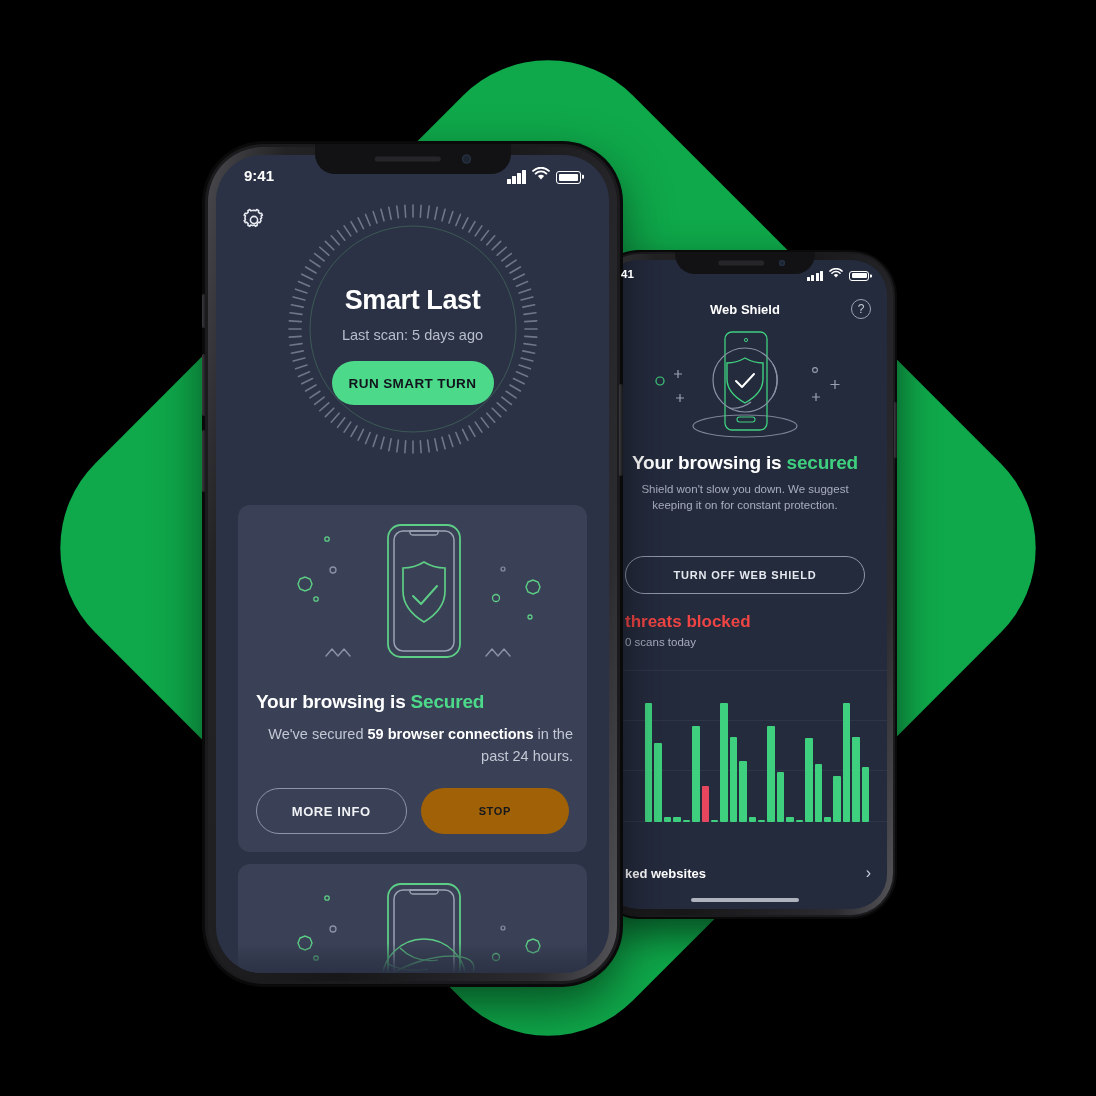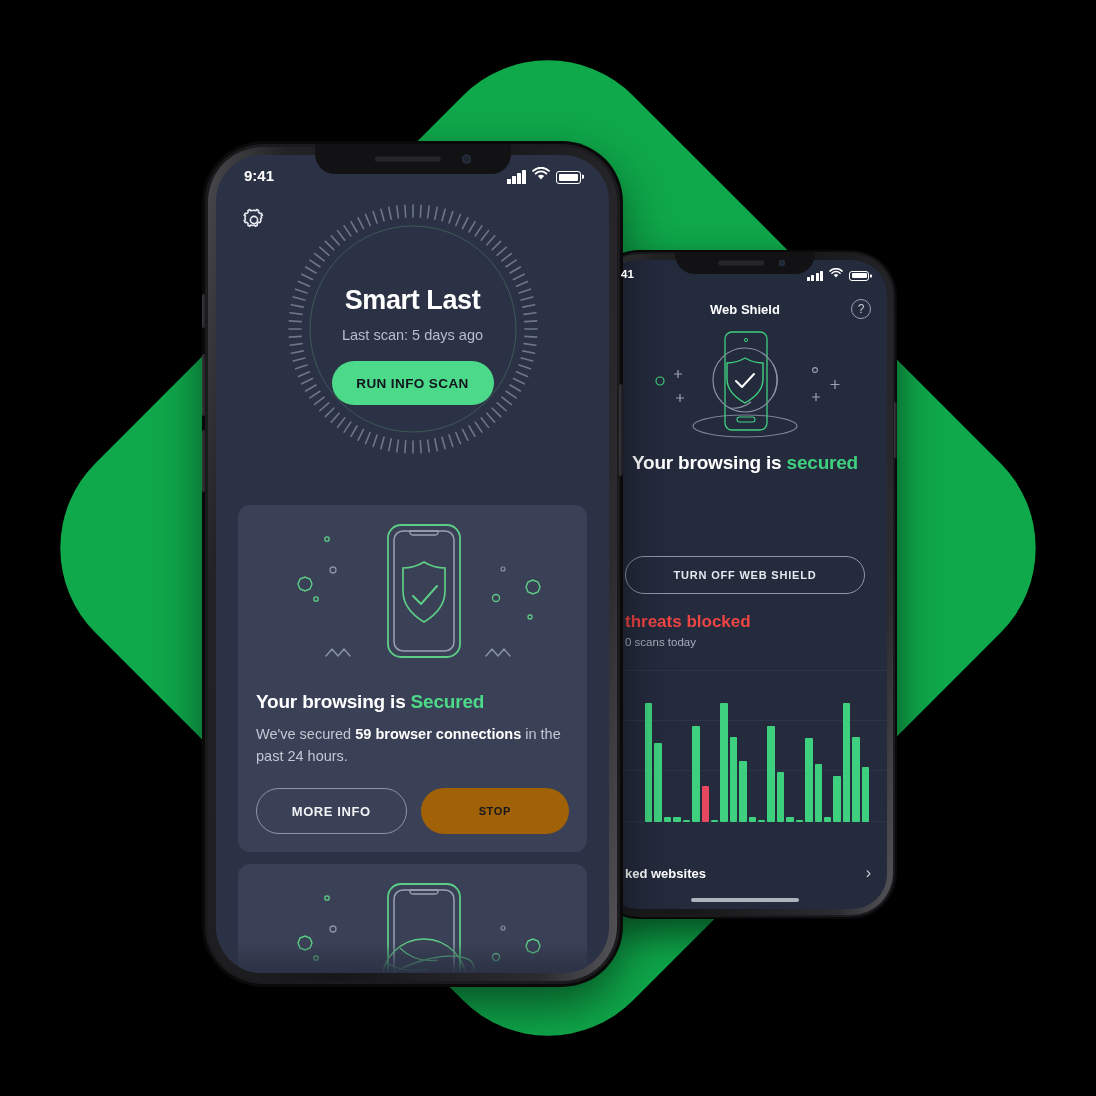--- a/index.html
+++ b/index.html
@@ -193,21 +193,21 @@
   #card-next { top: 709px; height: 112px; }
 
   .card-illu { position: absolute; left: 0; right: 0; top: 12px; height: 148px; }
   .card-head {
     position: absolute; left: 18px; right: 18px; top: 186px;
     color: #ffffff; font-size: 19px; font-weight: bold; letter-spacing: -.2px;
   }
   .card-head .hl { color: #4CD98A; }
   .card-body {
     position: absolute; left: 18px; right: 14px; top: 218px;
-    color: #C2C8D4; font-size: 14.5px; line-height: 1.55;
+    color: #C2C8D4; font-size: 14.5px; line-height: 1.55; text-align: right;
   }
   .card-body b { color: #ffffff; font-weight: bold; }
   .card-actions {
     position: absolute; left: 18px; right: 18px; bottom: 18px; height: 46px;
     display: flex; gap: 14px;
   }
   .btn-ghost {
     flex: 1; border: 1.4px solid #8D95A8; border-radius: 24px;
     display: flex; align-items: center; justify-content: center;
     color: #F0F2F6; font-size: 13px; font-weight: bold; letter-spacing: .6px;
@@ -285,20 +285,21 @@
           <path d="M77 68v8M73 72h8" stroke="#9AA2B4" stroke-width="1.2"></path>
           <circle cx="212" cy="44" r="2.4" fill="none" stroke="#9AA2B4" stroke-width="1.1"></circle>
           <path d="M232 54v9M227.5 58.5h9" stroke="#9AA2B4" stroke-width="1.2"></path>
           <path d="M213 67v8M209 71h8" stroke="#9AA2B4" stroke-width="1.2"></path>
         </svg>
       </div>
 
       <div class="wb-headline">
         <span>Your browsing is </span><span class="hl">secured</span>
       </div>
+      <div class="wb-sub">Shield won't slow you down. We suggest keeping it on for constant protection.</div>
 
       <div class="wb-btn">TURN OFF WEB SHIELD</div>
 
       <div class="wb-stats">
         <div class="big">threats blocked</div>
         <div class="small">0 scans today</div>
       </div>
 
       <div class="chart-wrap">
         <div class="chart-grid">
@@ -484,21 +485,21 @@
             <line x1="90.00" y1="19.94" x2="86.14" y2="8.58" stroke="#6E7689" stroke-width="1.6" stroke-linecap="round"></line>
             <line x1="97.01" y1="17.82" x2="93.91" y2="6.23" stroke="#6E7689" stroke-width="1.6" stroke-linecap="round"></line>
             <line x1="104.15" y1="16.15" x2="101.81" y2="4.38" stroke="#6E7689" stroke-width="1.6" stroke-linecap="round"></line>
             <line x1="111.38" y1="14.96" x2="109.81" y2="3.06" stroke="#6E7689" stroke-width="1.6" stroke-linecap="round"></line>
             <line x1="118.67" y1="14.24" x2="117.89" y2="2.27" stroke="#6E7689" stroke-width="1.6" stroke-linecap="round"></line>
           </svg>
       </div>
 
       <div class="scan-title">Smart Last</div>
       <div class="scan-sub">Last scan: 5 days ago</div>
-      <div class="scan-btn">RUN INFO SCAN</div>
+      <div class="scan-btn">RUN SMART TURN</div>
 
       <div class="card" id="card-web">
         <div class="card-illu">
           <svg width="371" height="148" viewBox="0 0 371 148">
 
             <rect x="150" y="8" width="72" height="132" rx="13" fill="none" stroke="#5DCE86" stroke-width="1.8"></rect>
             <rect x="156" y="14" width="60" height="120" rx="9" fill="none" stroke="#9AA2B4" stroke-width="1.5"></rect>
             <path d="M172 14h28a3 3 0 0 1-3 4h-22a3 3 0 0 1-3-4z" fill="none" stroke="#9AA2B4" stroke-width="1.4"></path>
 
             <path d="M186 45c8 5 15 6 21 6v23c0 16-11 25-21 31-10-6-21-15-21-31V51c6 0 13-1 21-6z" fill="none" stroke="#5DCE86" stroke-width="1.7"></path>

